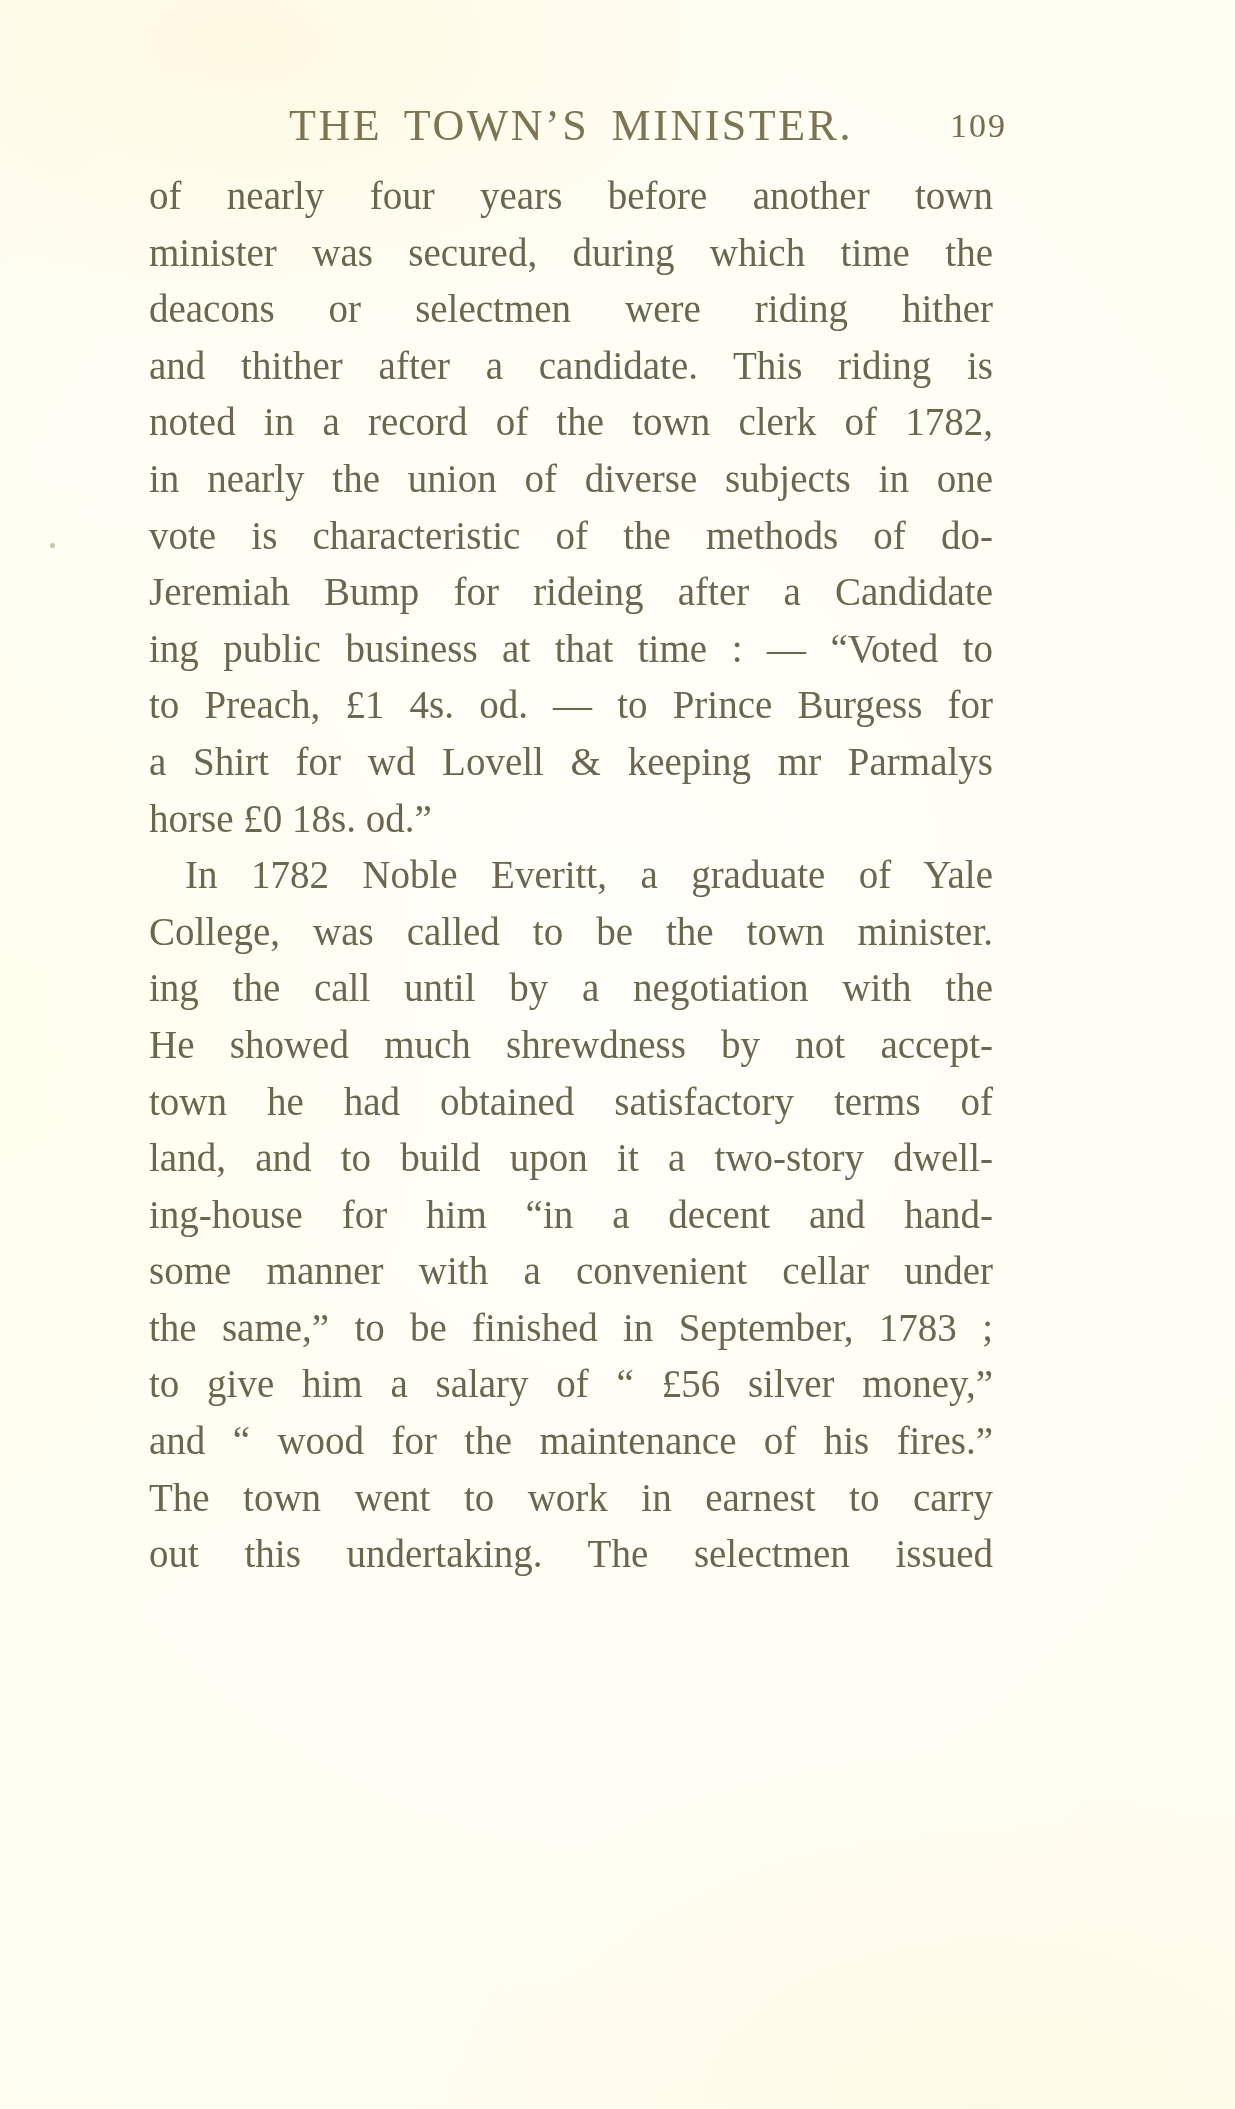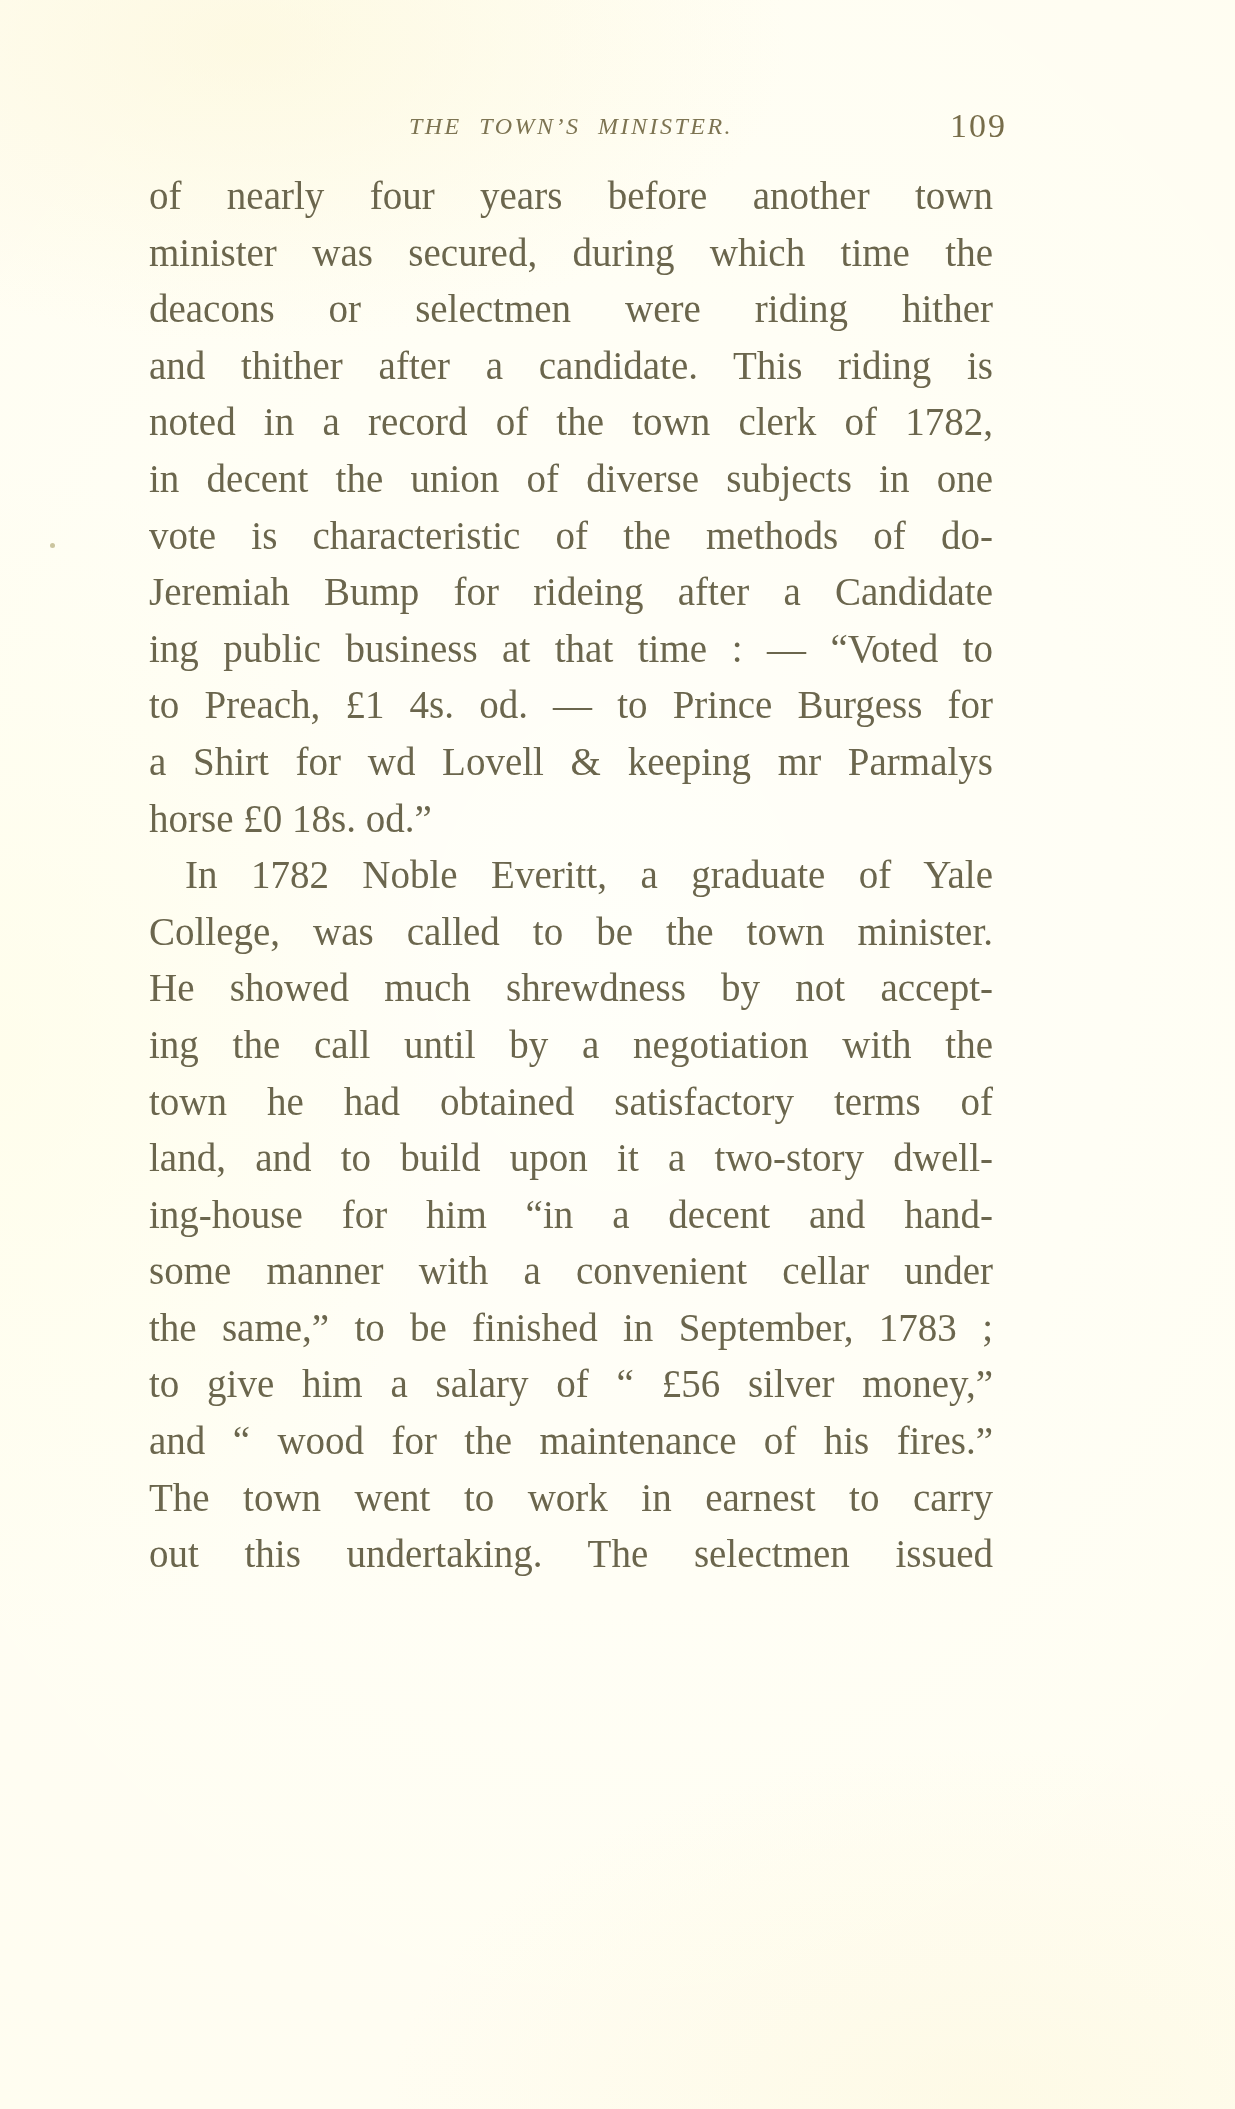--- a/index.html
+++ b/index.html
@@ -22,22 +22,21 @@
     font-family: "Liberation Serif", "DejaVu Serif", serif;
     color: #6b664d;
   }
   .running-header {
     position: absolute;
     top: 98px;
     left: 149px;
     width: 844px;
     height: 56px;
     text-align: center;
-    font-style: italic;
-    font-size: 24px;
+    font-size: 44px;
     letter-spacing: 2.5px;
     word-spacing: 9px;
     color: #7d7452;
     line-height: 56px;
   }
   .page-number {
     position: absolute;
     top: 98px;
     right: 228px;
     height: 56px;
@@ -83,31 +82,31 @@
 
 <div class="page">
   <div class="running-header">THE TOWN’S MINISTER.</div>
   <div class="page-number">109</div>
   <div class="body-text">
       <div class="line">of nearly four years before another town</div>
       <div class="line">minister was secured, during which time the</div>
       <div class="line">deacons or selectmen were riding hither</div>
       <div class="line">and thither after a candidate.  This riding is</div>
       <div class="line">noted in a record of the town clerk of 1782,</div>
-      <div class="line">in decent the union of diverse subjects in one</div>
+      <div class="line">in nearly the union of diverse subjects in one</div>
       <div class="line">vote is characteristic of the methods of do-</div>
       <div class="line">Jeremiah Bump for rideing after a Candidate</div>
       <div class="line">ing public business at that time : — “Voted to</div>
       <div class="line">to Preach, £1 4s. od. — to Prince Burgess for</div>
       <div class="line">a Shirt for wd Lovell &amp; keeping mr Parmalys</div>
       <div class="line no-just">horse £0 18s. od.”</div>
       <div class="line indent">In 1782 Noble Everitt, a graduate of Yale</div>
       <div class="line">College, was called to be the town minister.</div>
+      <div class="line">ing the call until by a negotiation with the</div>
       <div class="line">He showed much shrewdness by not accept-</div>
-      <div class="line">ing the call until by a negotiation with the</div>
       <div class="line">town he had obtained satisfactory terms of</div>
       <div class="line">land, and to build upon it a two-story dwell-</div>
       <div class="line">ing-house for him “in a decent and hand-</div>
       <div class="line">some manner with a convenient cellar under</div>
       <div class="line">the same,” to be finished in September, 1783 ;</div>
       <div class="line">to give him a salary of “ £56 silver money,”</div>
       <div class="line">and “ wood for the maintenance of his fires.”</div>
       <div class="line">The town went to work in earnest to carry</div>
       <div class="line">out this undertaking.  The selectmen issued</div>
     </div>

